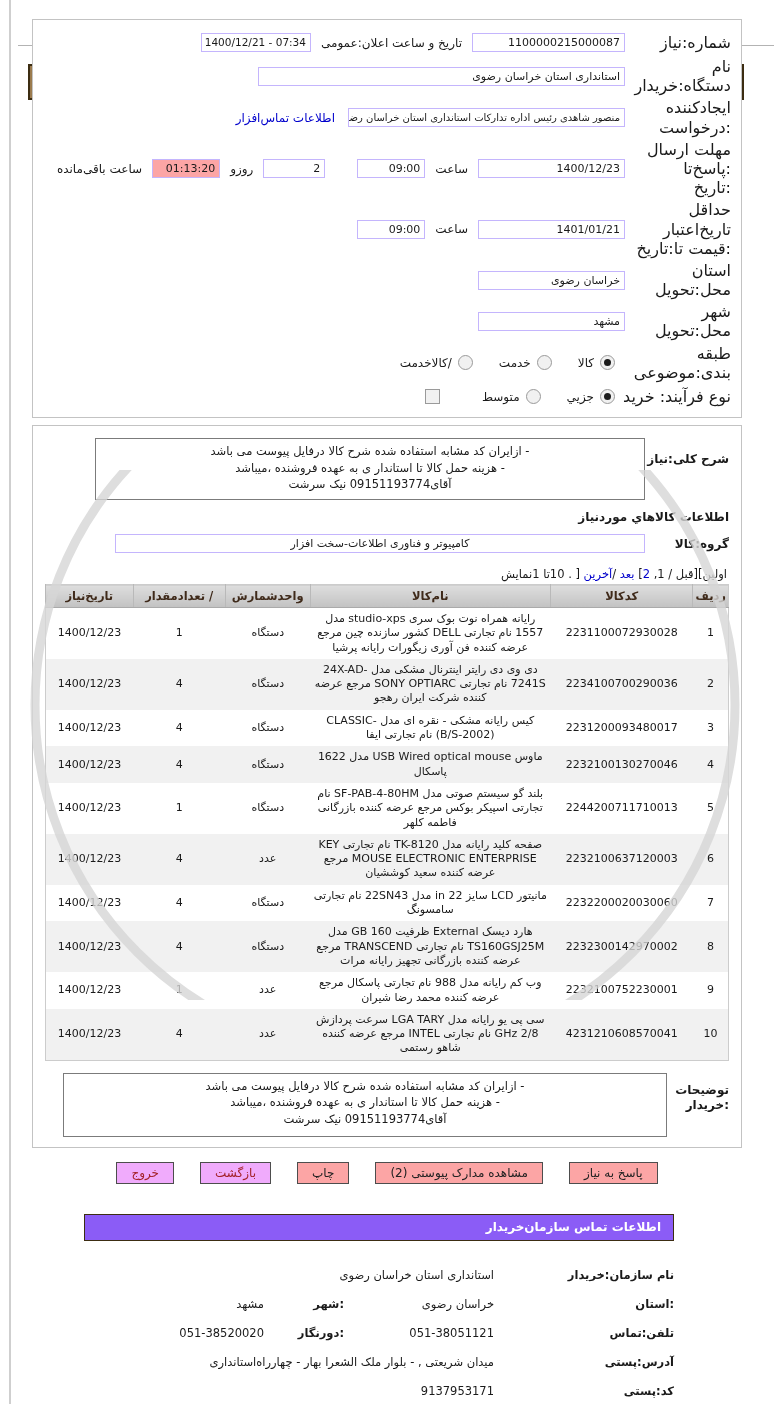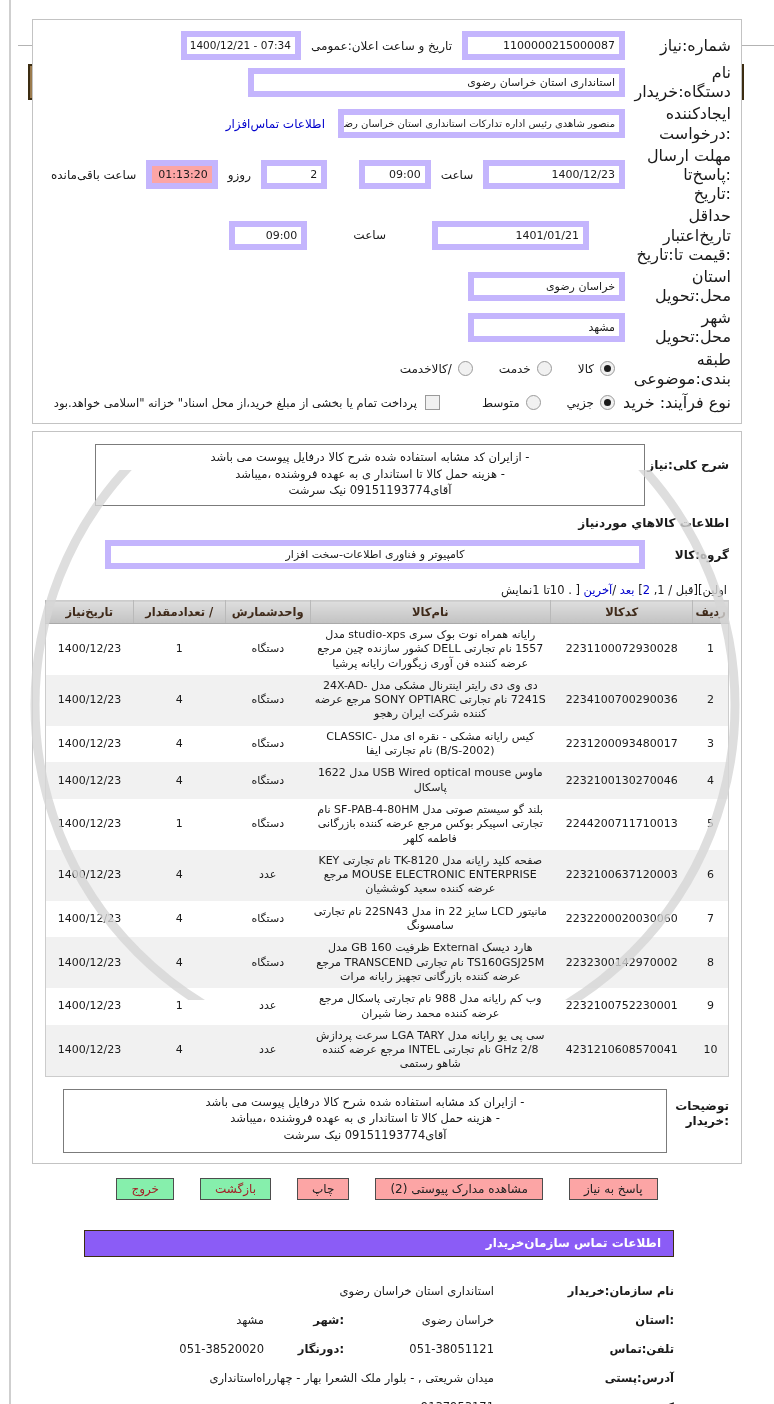--- a/index.html
+++ b/index.html
@@ -24,21 +24,21 @@
     position:relative;box-sizing:border-box;background:#fff;
     border:1px solid #c3c3c3;margin:0 32px;width:710px;
   }
   #panel1{margin-top:19px;padding:8px 10px 6px 8px;}
   #panel2{margin-top:7px;padding:10px 12px 8px 12px;}
 
   .frow{display:flex;align-items:center;margin:3px 0;min-height:23px;}
   .flabel{width:106px;flex-shrink:0;text-align:right;line-height:1.2;font-size:16px;}
   .flabel2{margin:0 10px;white-space:nowrap;}
   .fbox{
-    border:6px solid #c4b5fd;background:#fff;height:17px;line-height:17px;
+    border:1px solid #c4b5fd;background:#fff;height:17px;line-height:17px;
     padding:0 4px;box-sizing:content-box;text-align:right;font-size:11px;
     white-space:nowrap;overflow:hidden;
   }
   .ltr{direction:ltr;unicode-bidi:embed;display:inline-block;}
   .link{color:#0000cc;cursor:pointer;white-space:nowrap;}
   .beige{background:#fca5a5;text-align:right;}
   .radio{
     width:13px;height:13px;border-radius:50%;border:1px solid #9a9a9a;background:#f1f1f1;
     display:inline-block;position:relative;margin-left:6px;flex-shrink:0;
   }
@@ -76,21 +76,21 @@
     border:1px solid #7b7b7b;background:#fff;width:596px;min-height:54px;
     text-align:center;padding:4px 6px;line-height:1.45;font-size:11.5px;
   }
 
   .buttonbar{display:flex;justify-content:center;gap:26px;margin:14px 32px 0 32px;width:710px;}
   .btn{
     height:22px;border:1px solid #4d4d4d;font-size:12px;padding:0 14px;
     font-family:"DejaVu Sans","Liberation Sans",sans-serif;cursor:pointer;line-height:20px;
   }
   .btn.green{background:#fca5a5;color:#222;}
-  .btn.pink{background:#86efac;color:#a32228;}
+  .btn.pink{background:#f0abfc;color:#a32228;}
 
   .contact{margin:30px 0 0 0;padding:0 100px 0 84px;position:relative;z-index:1;}
   .contactbar{
     height:27px;background:#8b5cf6;border:1px solid #3c2d12;box-sizing:border-box;
     color:#fff;font-weight:bold;display:flex;align-items:center;padding:0 12px;font-size:12px;
   }
   .crow{display:flex;align-items:center;margin:16px 0;font-size:11.5px;height:13px;}
   .clabel{width:180px;flex-shrink:0;font-weight:bold;text-align:right;}
   .cval{width:150px;flex-shrink:0;text-align:right;}
   .clabel2{width:80px;flex-shrink:0;font-weight:bold;text-align:right;}
@@ -141,21 +141,21 @@
       <span>مهلت ارسال :پاسخ‌تا</span><br><span>:تاریخ</span>
     </span>
     <span class="fbox" style="width:137px;" data-name="deadline-date-field"><span class="ltr">1400/12/23</span></span>
     <span class="flabel2" data-name="deadline-hour-label">ساعت</span>
     <span class="fbox" style="width:58px;" data-name="deadline-time-field"><span class="ltr">09:00</span></span>
     <span class="fbox" style="width:52px;margin-right:32px;" data-name="days-field">2</span>
     <span class="flabel2" data-name="days-label">روزو</span>
     <span class="fbox beige" style="width:58px;" data-name="countdown-field"><span class="ltr">01:13:20</span></span>
     <span class="flabel2" data-name="remaining-label">ساعت باقی‌مانده</span>
   </div>
-  <div class="frow" style="min-height:32px;gap:36px;" data-name="validity-row">
+  <div class="frow" style="min-height:32px;" data-name="validity-row">
     <span class="flabel" data-name="validity-label">
       <span>حداقل تاریخ‌اعتبار</span><br><span>:قیمت تا:تاریخ</span>
     </span>
     <span class="fbox" style="width:137px;" data-name="validity-date-field"><span class="ltr">1401/01/21</span></span>
     <span class="flabel2" data-name="validity-hour-label">ساعت</span>
     <span class="fbox" style="width:58px;" data-name="validity-time-field"><span class="ltr">09:00</span></span>
   </div>
   <div class="frow" data-name="province-row">
     <span class="flabel" data-name="province-label">استان محل:تحویل</span>
     <span class="fbox" style="width:137px;" data-name="province-field">خراسان رضوی</span>
@@ -177,21 +177,20 @@
   </div>
   <div class="frow" data-name="process-row">
     <span class="flabel" style="width:116px;" data-name="process-label">نوع فرآیند: خرید</span>
     <span style="display:flex;align-items:center;" data-name="process-options">
         <span class="radio sel" data-name="radio-selected"></span>
         <span class="rlabel" data-name="radio-option-label">جزیي</span>
         <span class="radio" data-name="radio-unselected"></span>
         <span class="rlabel" data-name="radio-option-label">متوسط</span>
       </span>
     <span class="checkbox" style="margin-right:16px;" data-name="treasury-checkbox"></span>
-    <span style="white-space:nowrap;font-size:11.5px;" data-name="treasury-label">پرداخت تمام یا بخشی از مبلغ خرید،از محل اسناد" خزانه "اسلامی خواهد.بود</span>
   </div>
 </div>
 
 <div class="panel" id="panel2" data-name="goods-panel">
   <div class="descrow" data-name="need-description-row">
     <span class="desclabel" data-name="need-description-label">شرح کلی:نیاز</span>
     <div class="descbox" data-name="need-description-box">
       <div data-name="need-description-line">- ازایران کد مشابه استفاده شده شرح کالا درفایل پیوست می باشد</div>
       <div data-name="need-description-line">- هزینه حمل کالا تا استاندار ی به عهده فروشنده ،میباشد</div>
       <div data-name="need-description-line">آقای09151193774 نیک سرشت</div>

